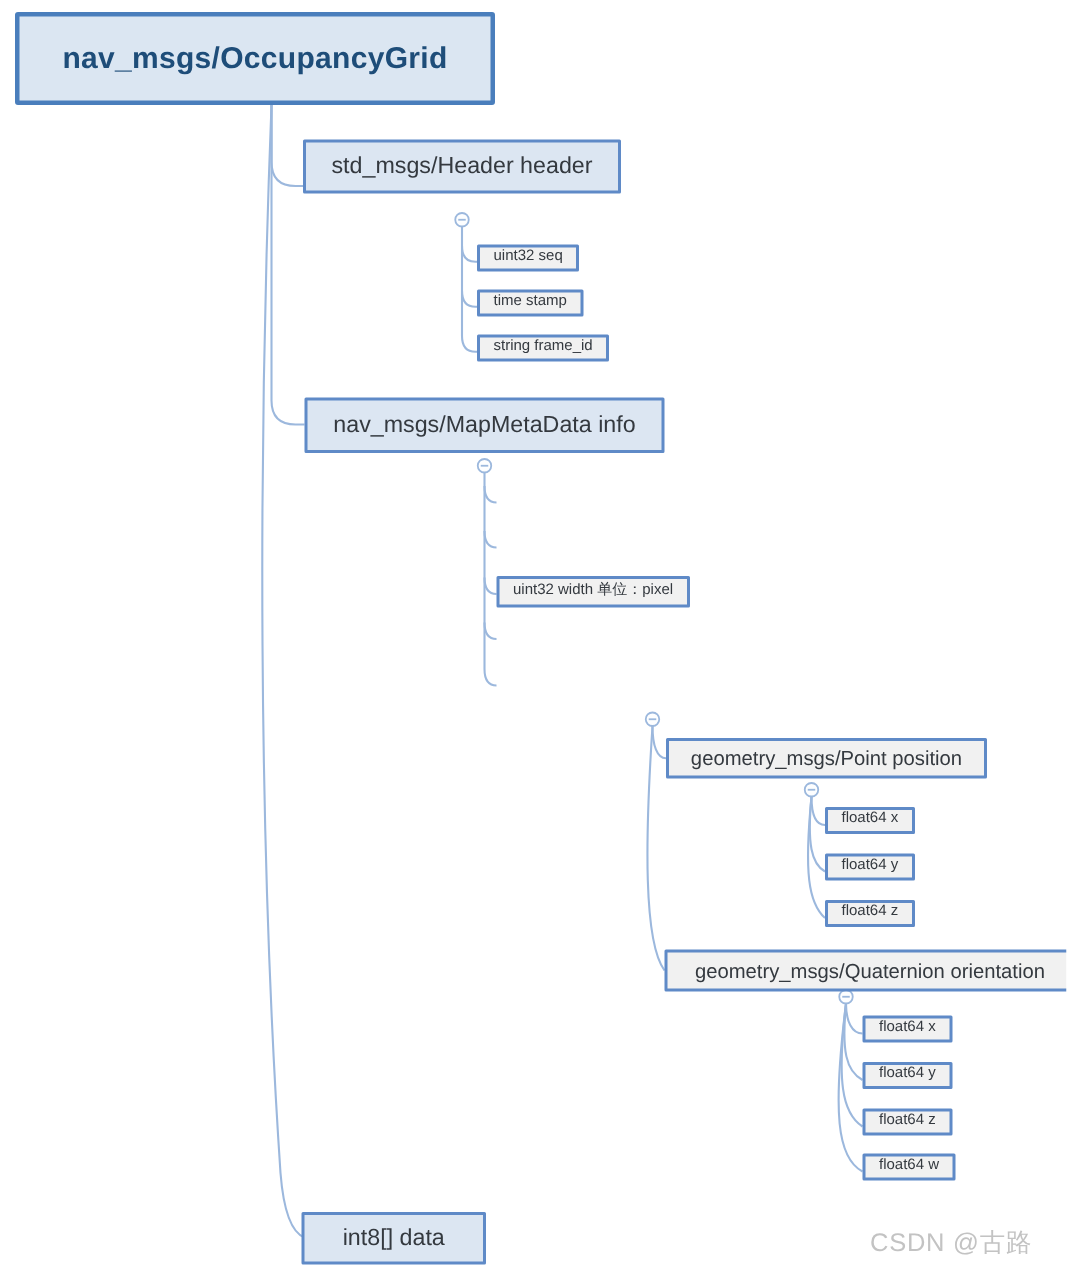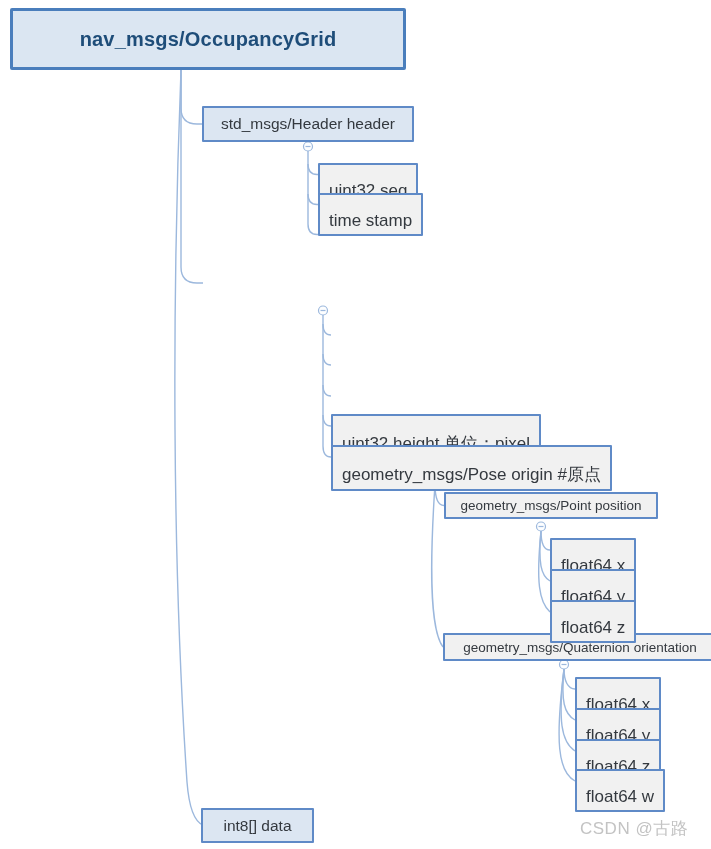--- a/index.html
+++ b/index.html
@@ -10,29 +10,29 @@
   *{box-sizing:border-box;}
   html,body{margin:0;padding:0;background:#ffffff;}
   body{font-family:"Liberation Sans","DejaVu Sans",sans-serif;}
   #canvas{position:relative;width:711px;height:849px;background:#ffffff;overflow:hidden;}
   #wires{position:absolute;left:0;top:0;width:711px;height:849px;}
   .connector path{fill:none;stroke:var(--connector);stroke-width:1.4;}
   .collapse circle{fill:#fdfeff;stroke:var(--connector);stroke-width:1.2;}
   .collapse line{stroke:var(--connector);stroke-width:1.2;}
   .node{position:absolute;display:flex;align-items:center;justify-content:center;
         white-space:nowrap;color:var(--node-text);cursor:default;}
-  .root-node{left:10px;top:8px;width:396px;height:62px;
+  .root-node{left:10px;top:8px;width:320px;height:62px;
         background:var(--root-fill);border:3px solid var(--root-border);border-radius:2px;
         font-size:20px;font-weight:bold;color:var(--root-text);letter-spacing:0.2px;}
   .branch-node{background:var(--branch-fill);border:2px solid var(--node-border);
         border-radius:1px;font-size:15.5px;}
   .sub-node{background:var(--leaf-fill);border:2px solid var(--node-border);
         border-radius:1px;font-size:13.5px;}
   .leaf-node{background:var(--leaf-fill);border:2px solid var(--node-border);
-        border-radius:1px;font-size:17px;padding:16px 9px 3px 9px;justify-content:flex-start;}
+        border-radius:1px;font-size:10px;padding:0 9px 3px 9px;justify-content:flex-start;}
   .watermark{position:absolute;left:580px;top:817px;font-size:17px;color:var(--watermark);
         text-shadow:1px 1px 0 #ffffff;letter-spacing:0.5px;}
 </style>
 </head>
 <body>
 
 <div id="canvas">
 
   <svg id="wires" viewBox="0 0 711 849" xmlns="http://www.w3.org/2000/svg">
     <g class="connector">
@@ -84,28 +84,29 @@
         <line x1="538.5" y1="526.5" x2="543.5" y2="526.5"></line>
     </g>
     <g class="collapse">
       <circle cx="564" cy="664.5" r="4.5"></circle>
         <line x1="561.5" y1="664.5" x2="566.5" y2="664.5"></line>
     </g>
   </svg>
 
   <div class="node root-node">nav_msgs/OccupancyGrid</div>
 
-  <div class="node branch-node" style="left:202px;top:106px;width:212px;height:36px;">std_msgs/Header header</div>
-  <div class="node branch-node" style="left:201px;top:808px;width:113px;height:35px;">int8[] data</div>
+  <div class="node branch-node" style="left:202px;top:93px;width:212px;height:36px;">std_msgs/Header header</div>
+  <div class="node branch-node" style="left:203px;top:265px;width:240px;height:37px;">nav_msgs/MapMetaData info</div>
+  <div class="node branch-node" style="left:201px;top:808px;width:123px;height:35px;">int8[] data</div>
 
   <div class="node leaf-node" style="left:318px;top:163px;">uint32 seq</div>
   <div class="node leaf-node" style="left:318px;top:193px;">time stamp</div>
+  <div class="node leaf-node" style="left:318px;top:223px;">string frame_id</div>
 
-  <div class="node leaf-node" style="left:331px;top:414px;">uint32 height 单位：pixel</div>
-  <div class="node leaf-node" style="left:331px;top:445px;">geometry_msgs/Pose origin #原点</div>
+  <div class="node leaf-node" style="left:331px;top:384px;">uint32 width 单位：pixel</div>
 
   <div class="node sub-node" style="left:444px;top:492px;width:214px;height:27px;">geometry_msgs/Point position</div>
   <div class="node sub-node" style="left:443px;top:633px;width:274px;height:28px;">geometry_msgs/Quaternion orientation</div>
 
   <div class="node leaf-node" style="left:550px;top:538px;">float64 x</div>
   <div class="node leaf-node" style="left:550px;top:569px;">float64 y</div>
   <div class="node leaf-node" style="left:550px;top:600px;">float64 z</div>
 
   <div class="node leaf-node" style="left:575px;top:677px;">float64 x</div>
   <div class="node leaf-node" style="left:575px;top:708px;">float64 y</div>

